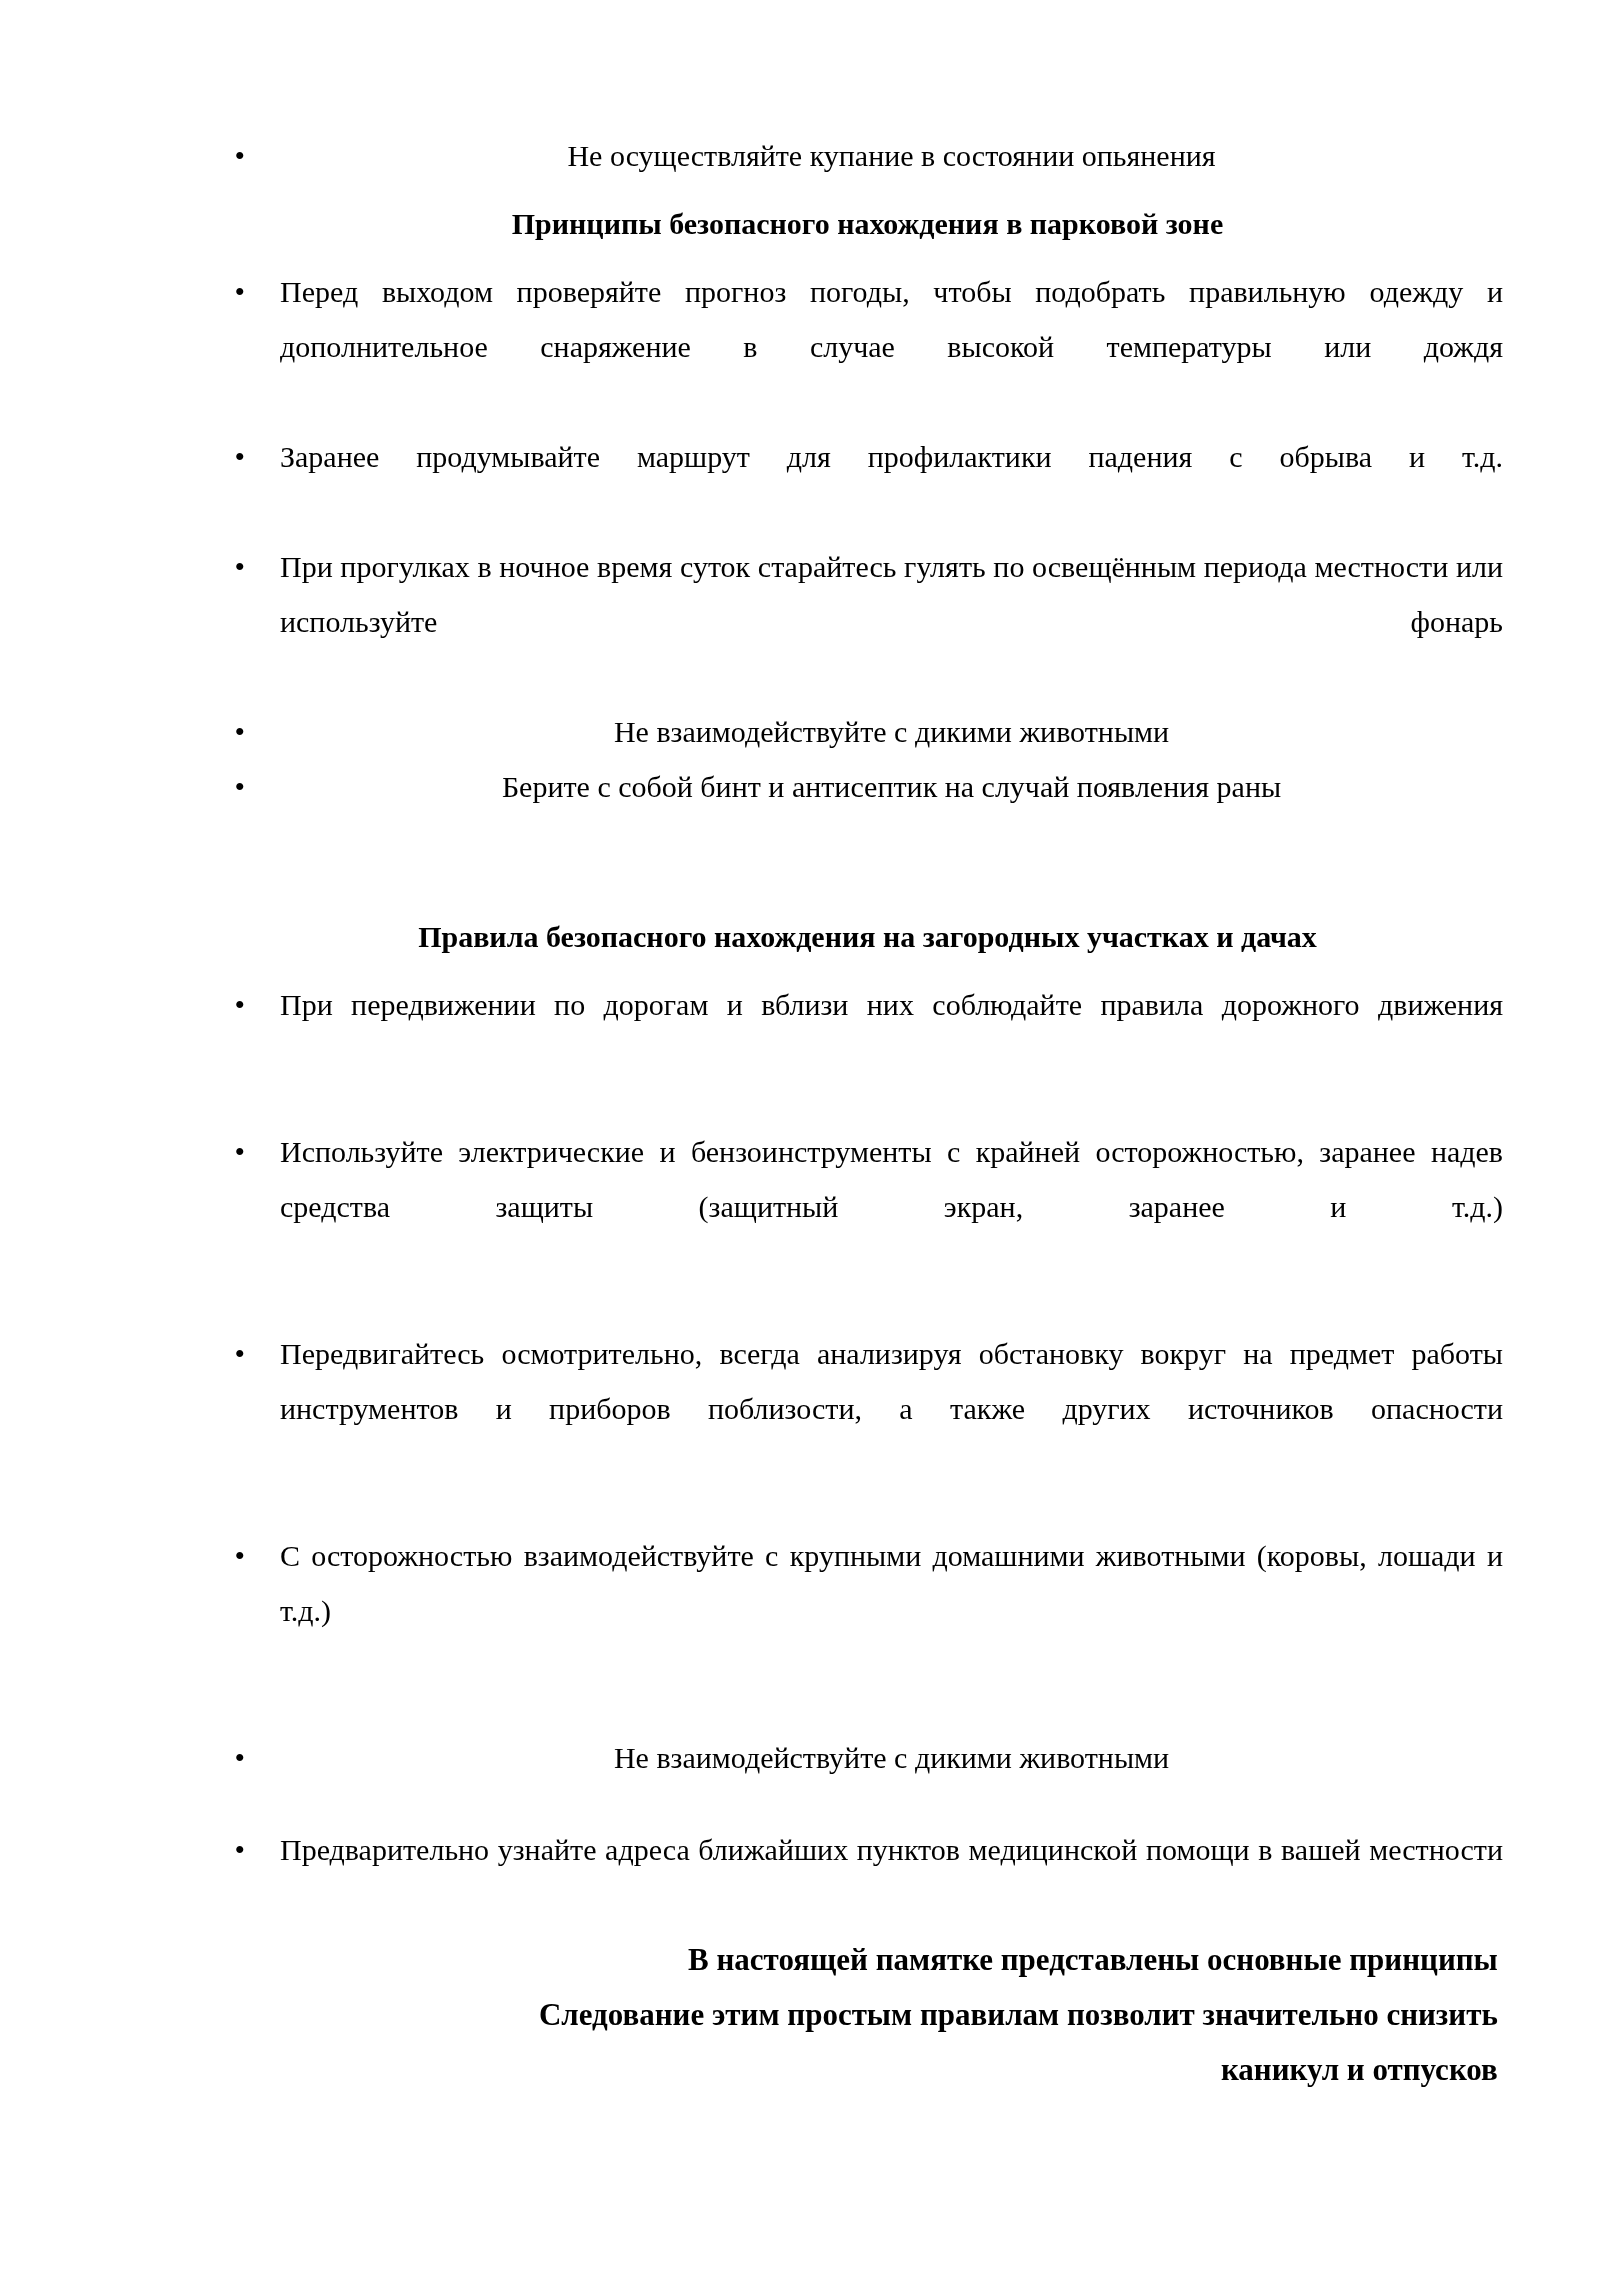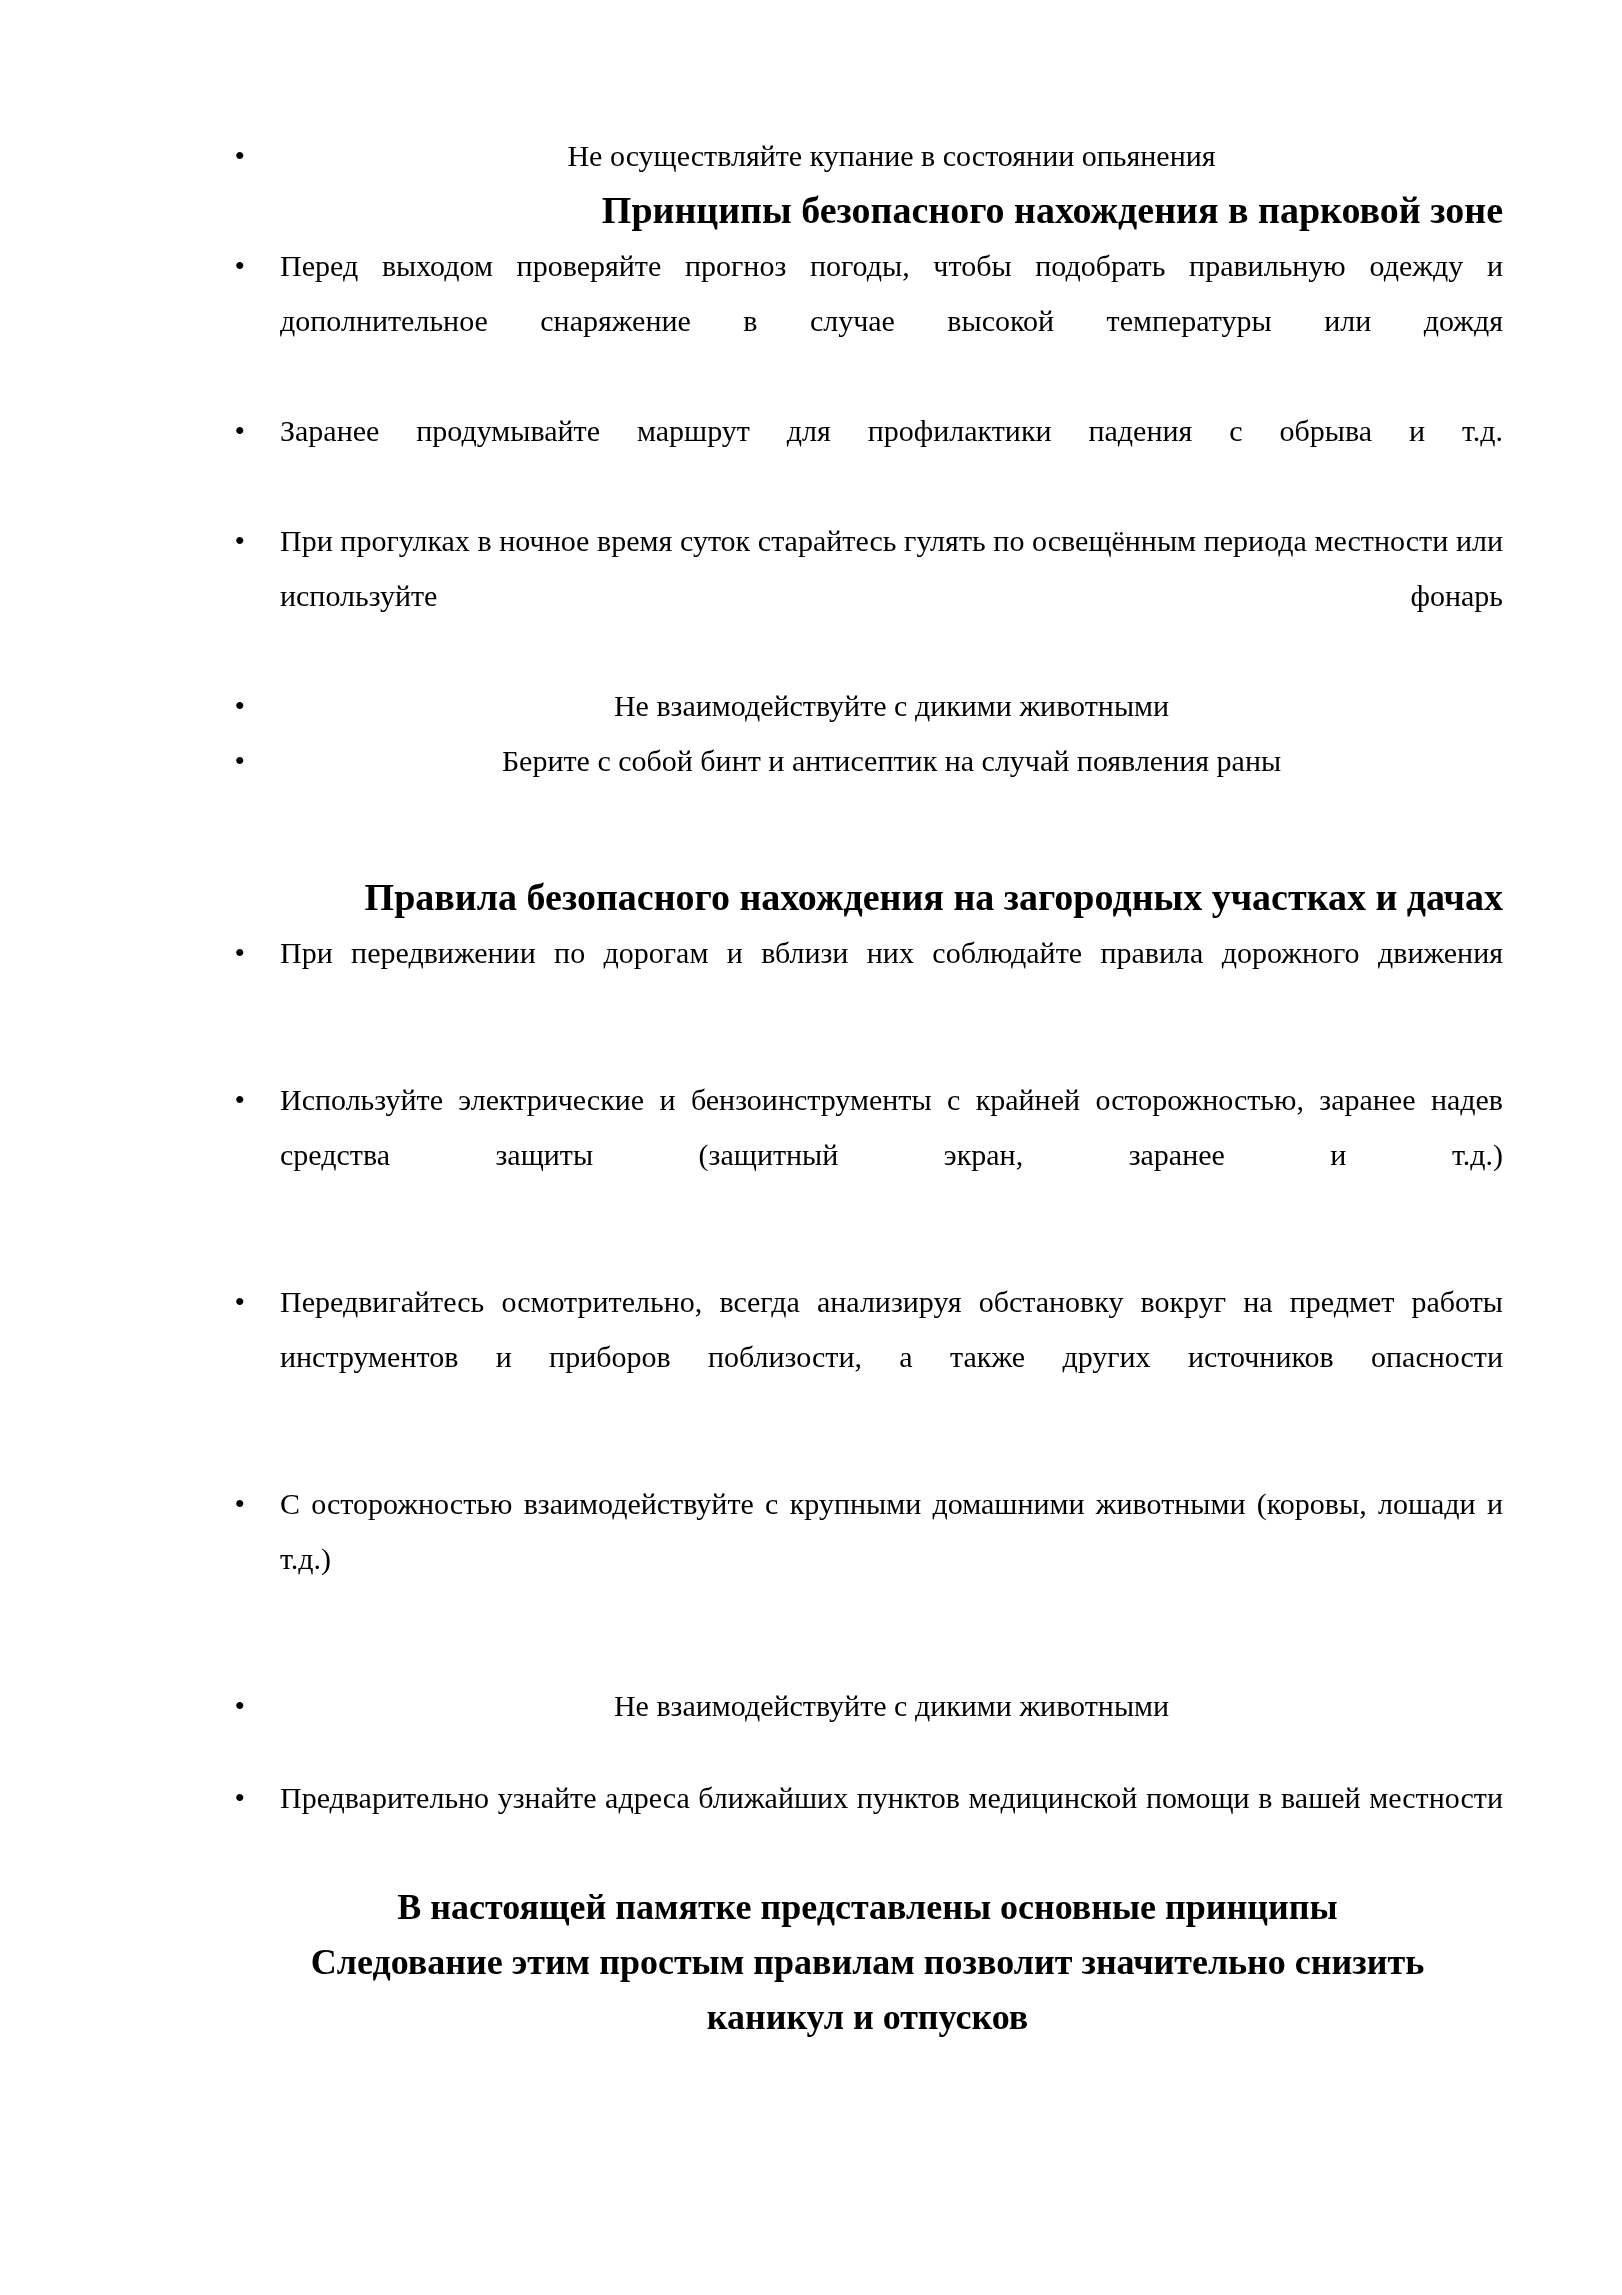--- a/index.html
+++ b/index.html
@@ -62,43 +62,43 @@
     content: none;
   }
 
   
   .bullet-item.loose {
     margin-bottom: 37px;
   }
 
   
   .heading {
-    font-size: 38px;
+    font-size: 30px;
     line-height: 55px;
     font-weight: bold;
-    margin: 0;
-    text-align: right;
+    margin: 13px;
+    text-align: center;
   }
 
   
   .spacer-line {
     height: 55px;
   }
   .spacer-half {
     height: 27.4px;
   }
 
   
   .closing {
     margin: 0;
     padding: 0 5.2px;
-    font-size: 36px;
+    font-size: 31px;
     line-height: 55px;
     font-weight: bold;
-    text-align: center;
+    text-align: right;
   }
   .closing .cl-line {
     display: block;
   }
 </style>
 </head>
 <body>
 
 <div class="page">
   <div class="content">

